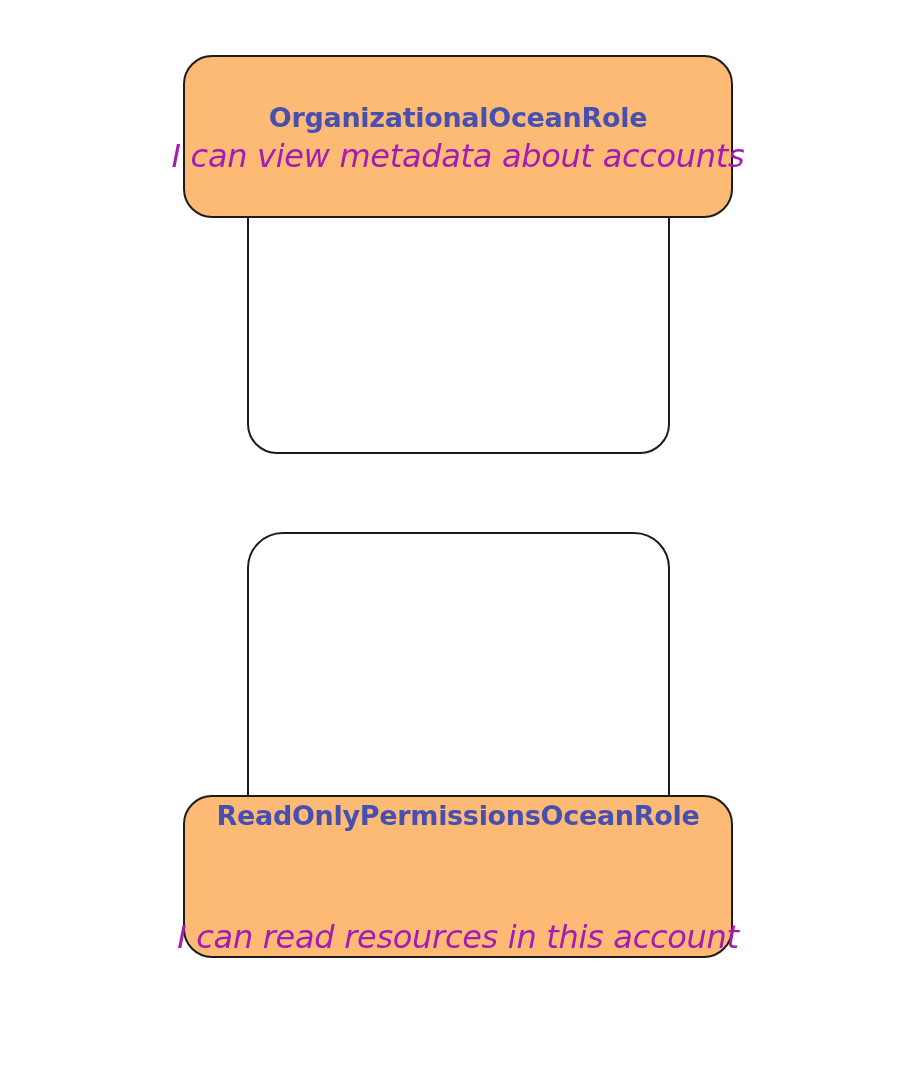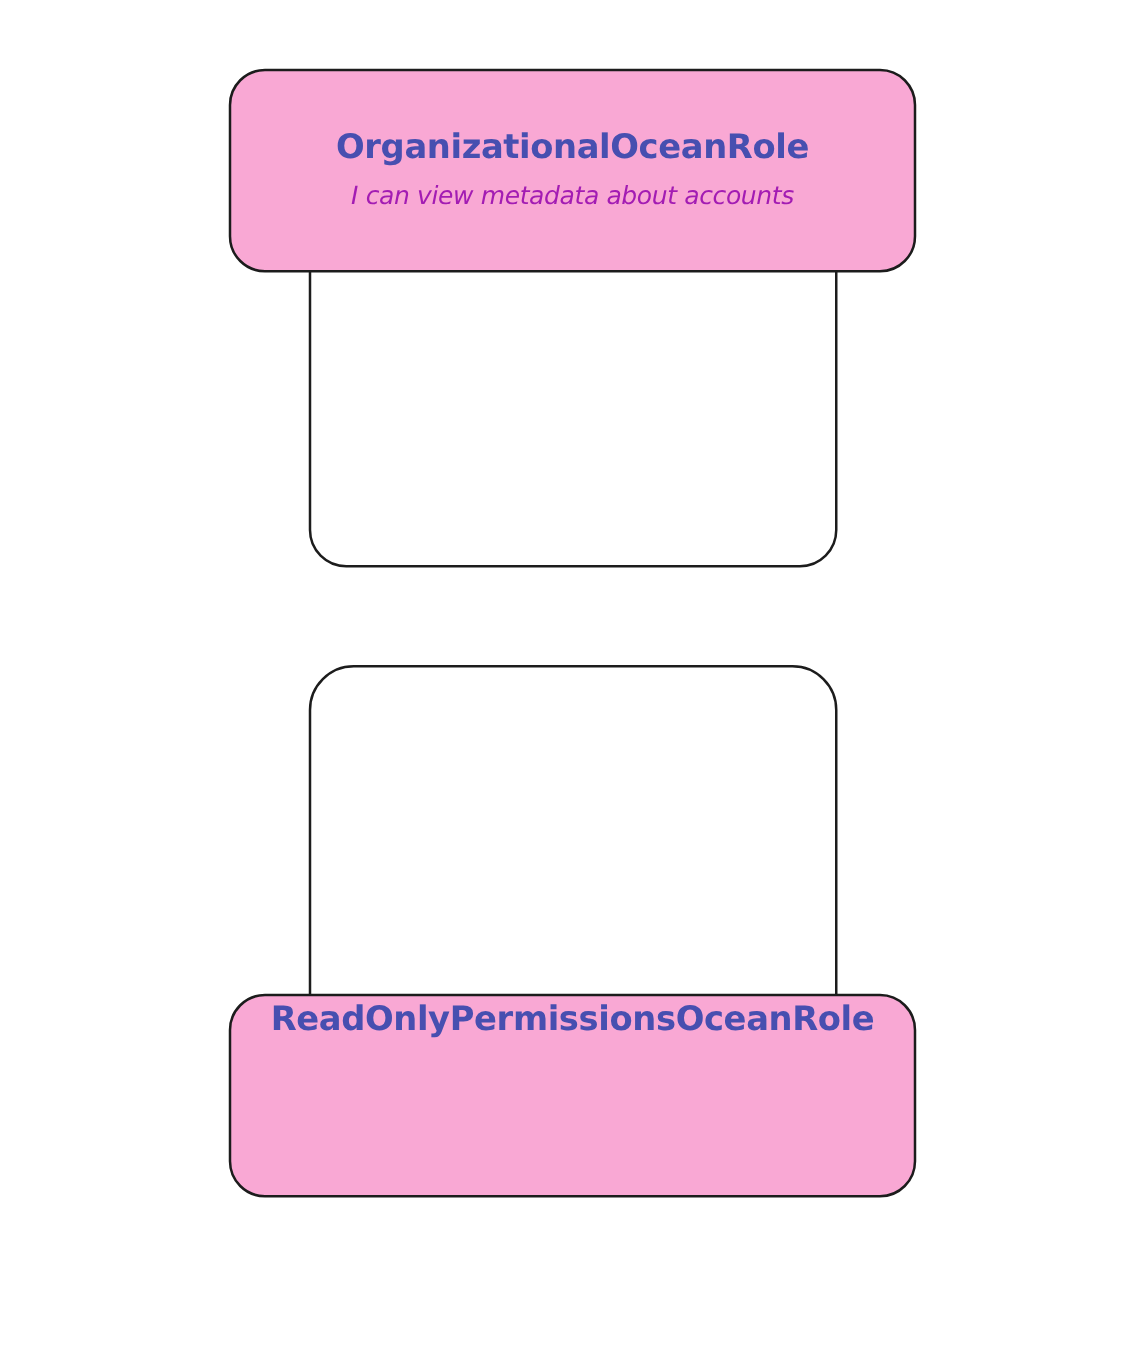--- a/index.html
+++ b/index.html
@@ -65,21 +65,21 @@
   #integration-account-label {
     top: 655px;
   }
 
   
   .role-box {
     position: absolute;
     left: 183px;
     width: 550px;
     height: 163px;
-    background: #f9a8d4;
+    background: #fdba74;
     border: 2.5px solid #1c1c1c;
     border-radius: 29px;
     box-sizing: border-box;
     display: flex;
     flex-direction: column;
     align-items: center;
     justify-content: center;
     z-index: 5;
   }
 
@@ -97,21 +97,21 @@
     font-size: 27px;
     font-weight: bold;
     line-height: 38px;
     letter-spacing: -0.3px;
     white-space: nowrap;
     font-family: "DejaVu Sans", "Liberation Sans", sans-serif;
   }
 
   .role-desc {
     color: #a31cb3;
-    font-size: 20px;
+    font-size: 32px;
     font-style: italic;
     font-weight: 400;
     line-height: 38px;
     letter-spacing: -0.3px;
     white-space: nowrap;
     font-family: "DejaVu Sans", "Liberation Sans", sans-serif;
   }
 </style>
 </head>
 <body>
@@ -126,15 +126,16 @@
     <div class="role-desc">I can view metadata about accounts</div>
   </div>
 
   <div id="integration-account-box" class="account-box"></div>
 
   <div id="integration-account-label" class="account-label">
   </div>
 
   <div id="readonly-role-box" class="role-box">
     <div class="role-name">ReadOnlyPermissionsOceanRole</div>
+    <div class="role-desc">I can read resources in this account</div>
   </div>
 
 </div>
 
 </body></html>

